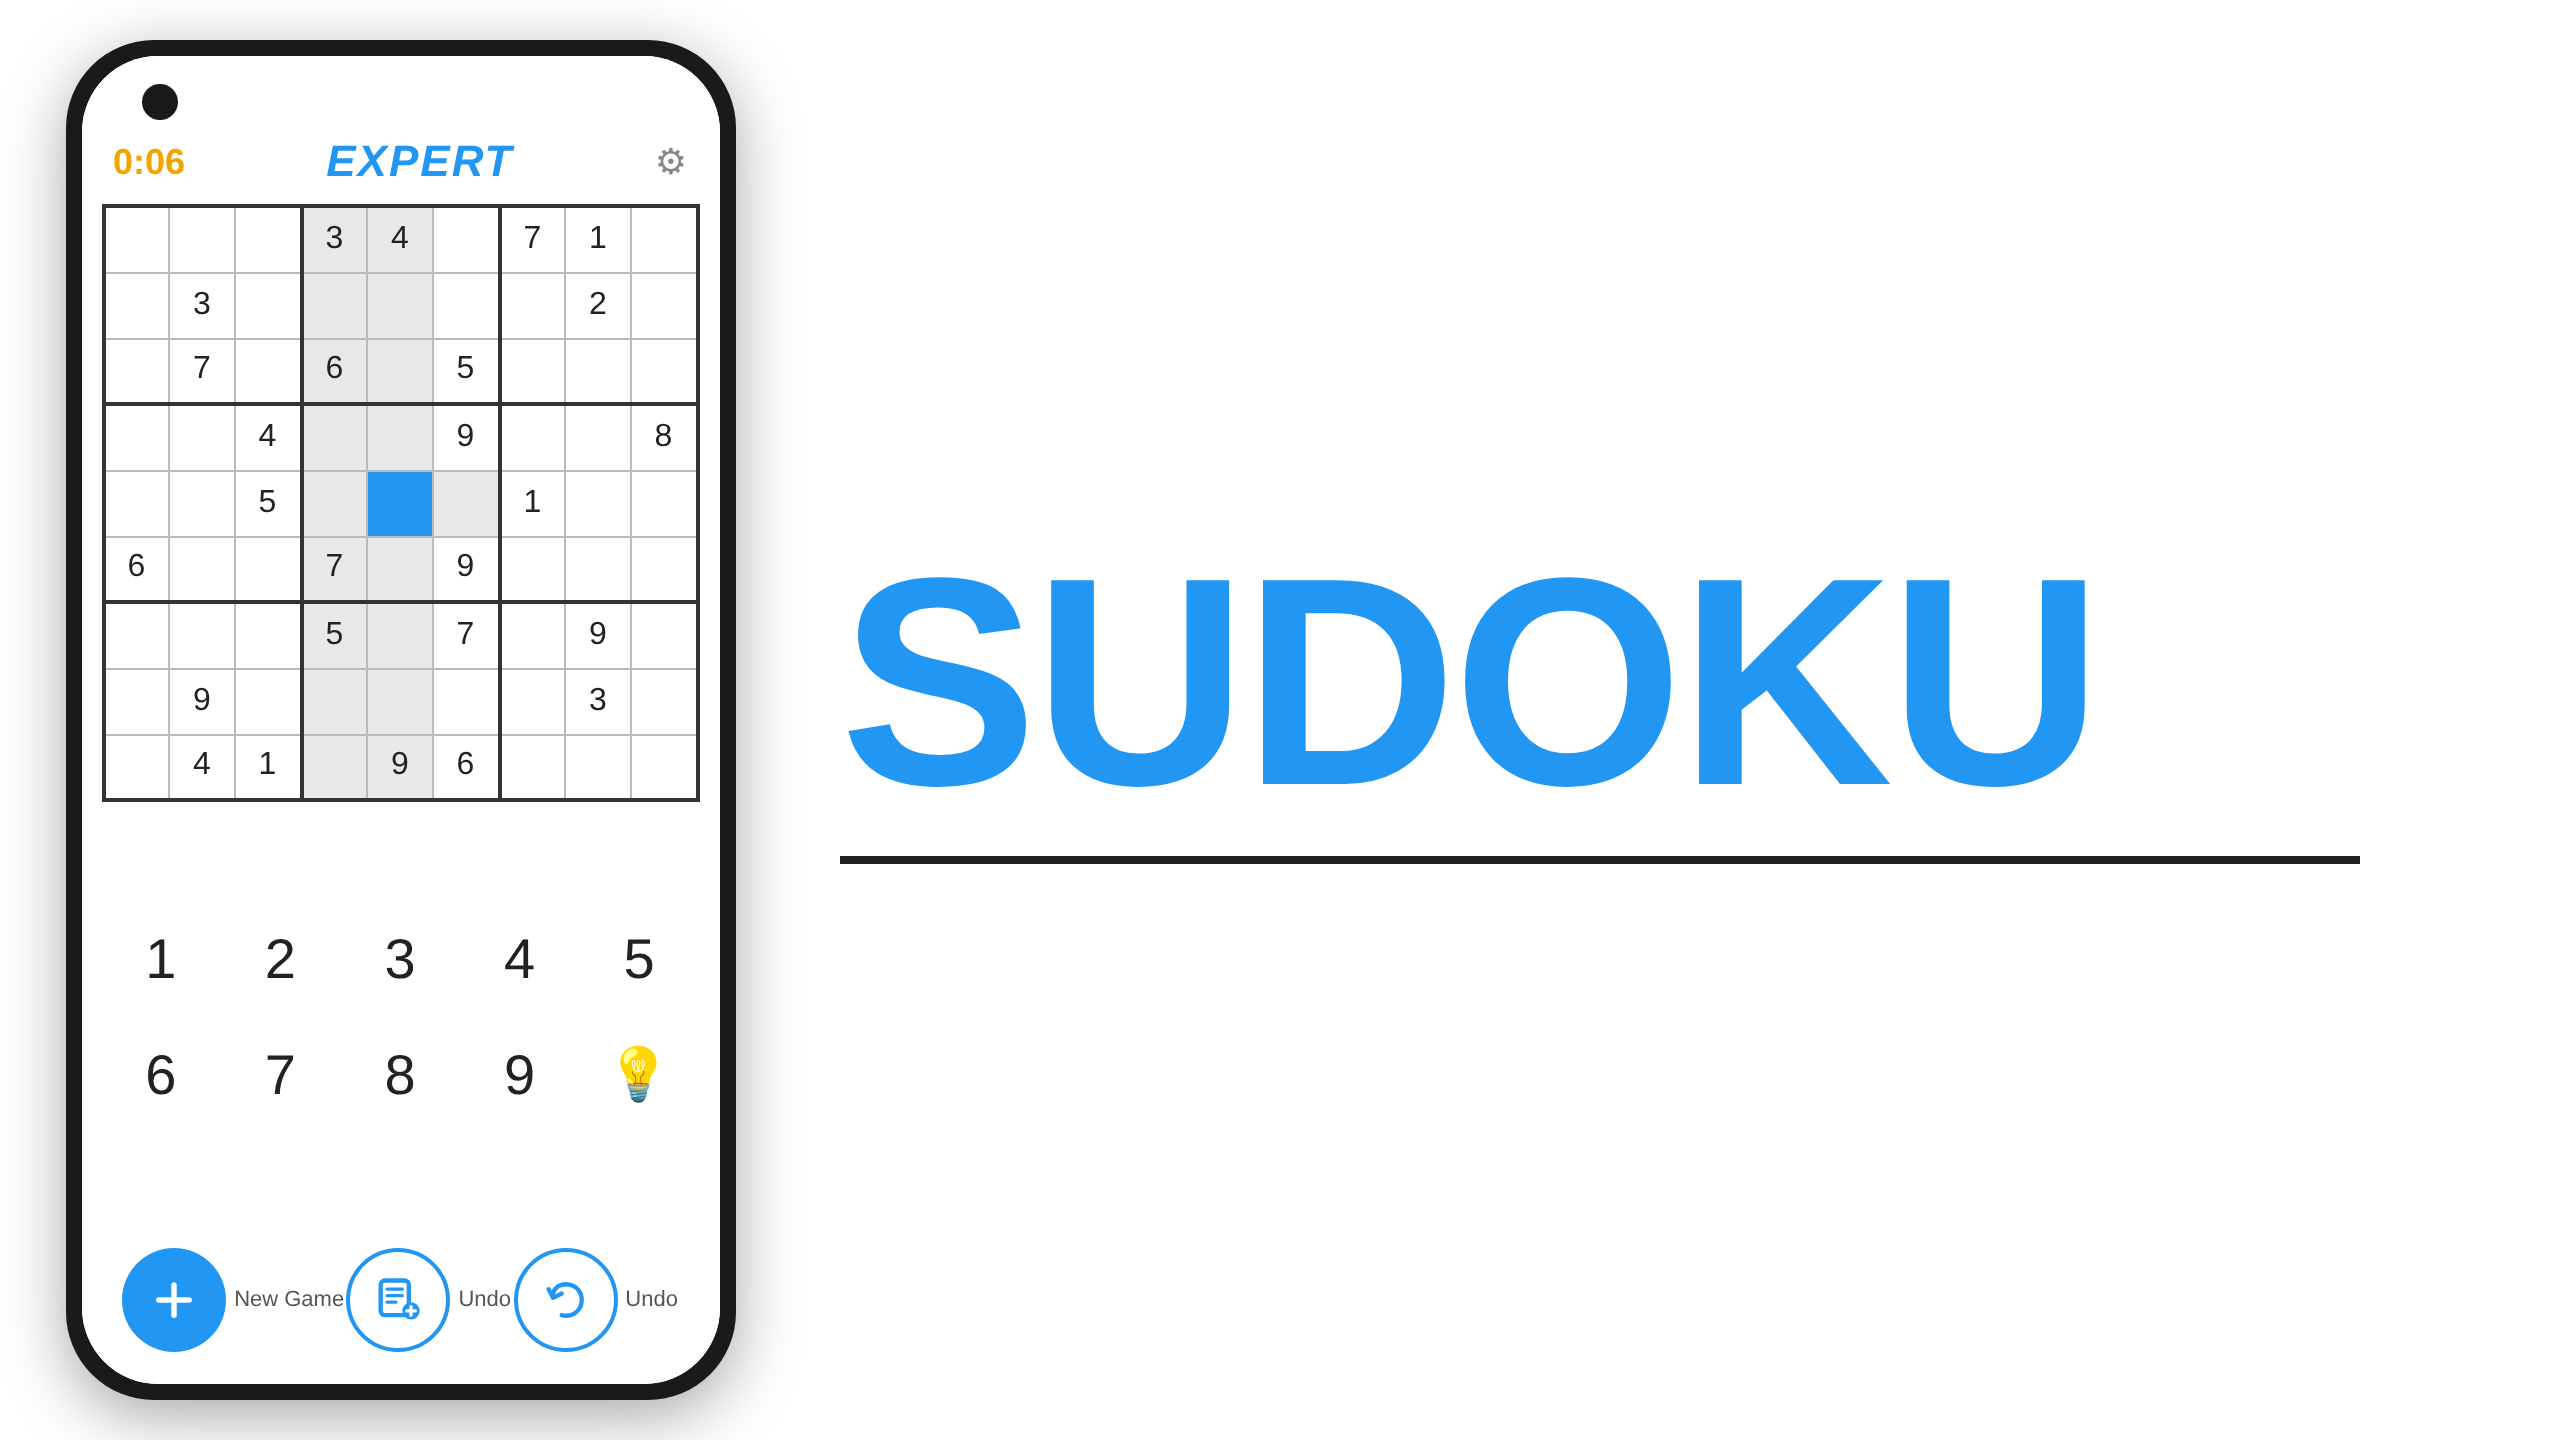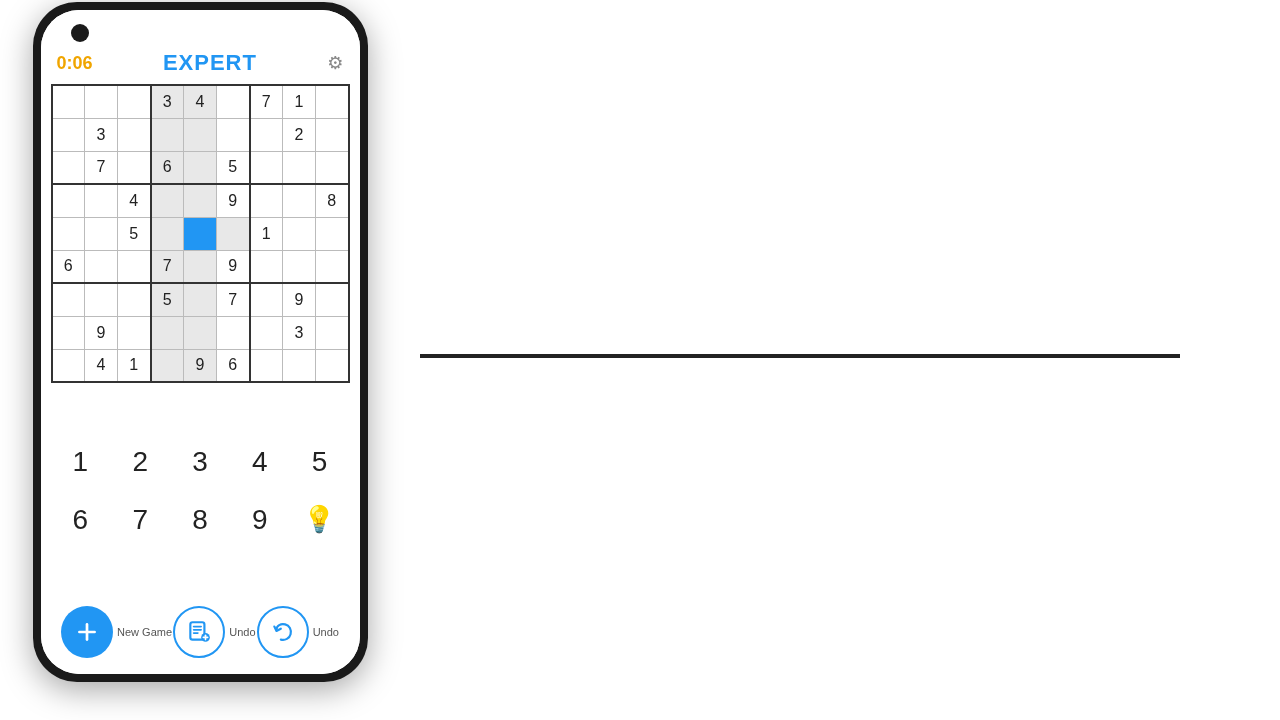--- a/index.html
+++ b/index.html
@@ -11,21 +11,21 @@
       align-items: center;
       overflow: hidden;
       font-family: Arial, sans-serif;
     }
 
     
     .left-panel {
       width: 400px;
       height: 716px;
       display: flex;
-      align-items: flex-start;
+      align-items: center;
       justify-content: center;
       flex-shrink: 0;
     }
 
     .phone {
       width: 335px;
       height: 680px;
       background: #1a1a1a;
       border-radius: 44px;
       padding: 8px;
@@ -77,20 +77,21 @@
       color: #f0a500;
       font-size: 18px;
       font-weight: bold;
     }
 
     .difficulty {
       color: #2196F3;
       font-size: 22px;
       font-weight: 900;
       letter-spacing: 1px;
+      font-style: italic;
     }
 
     .settings-icon {
       color: #888;
       font-size: 18px;
     }
 
     
     .sudoku-grid {
       margin: 0 10px;
@@ -419,14 +420,15 @@
           </div>
           <span class="action-label">Undo</span>
         </div>
       </div>
 
     </div>
   </div>
 </div>
 
 <div class="right-panel">
+  <div class="title-sudoku">SUDOKU</div>
   <div class="underline-bar"></div>
 </div>
 
 </body></html>

